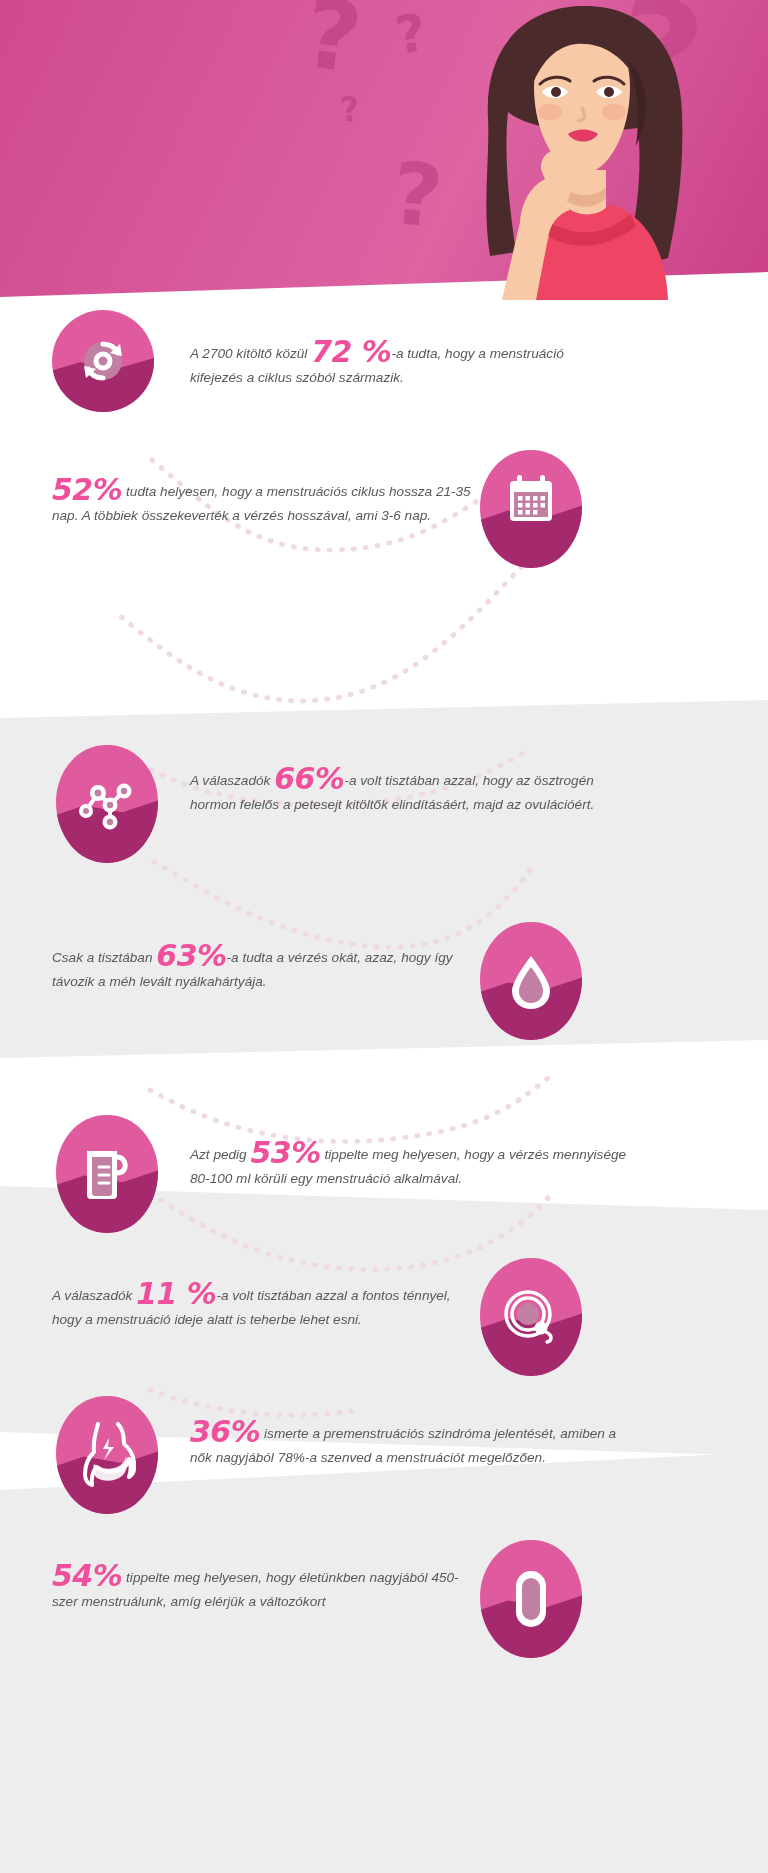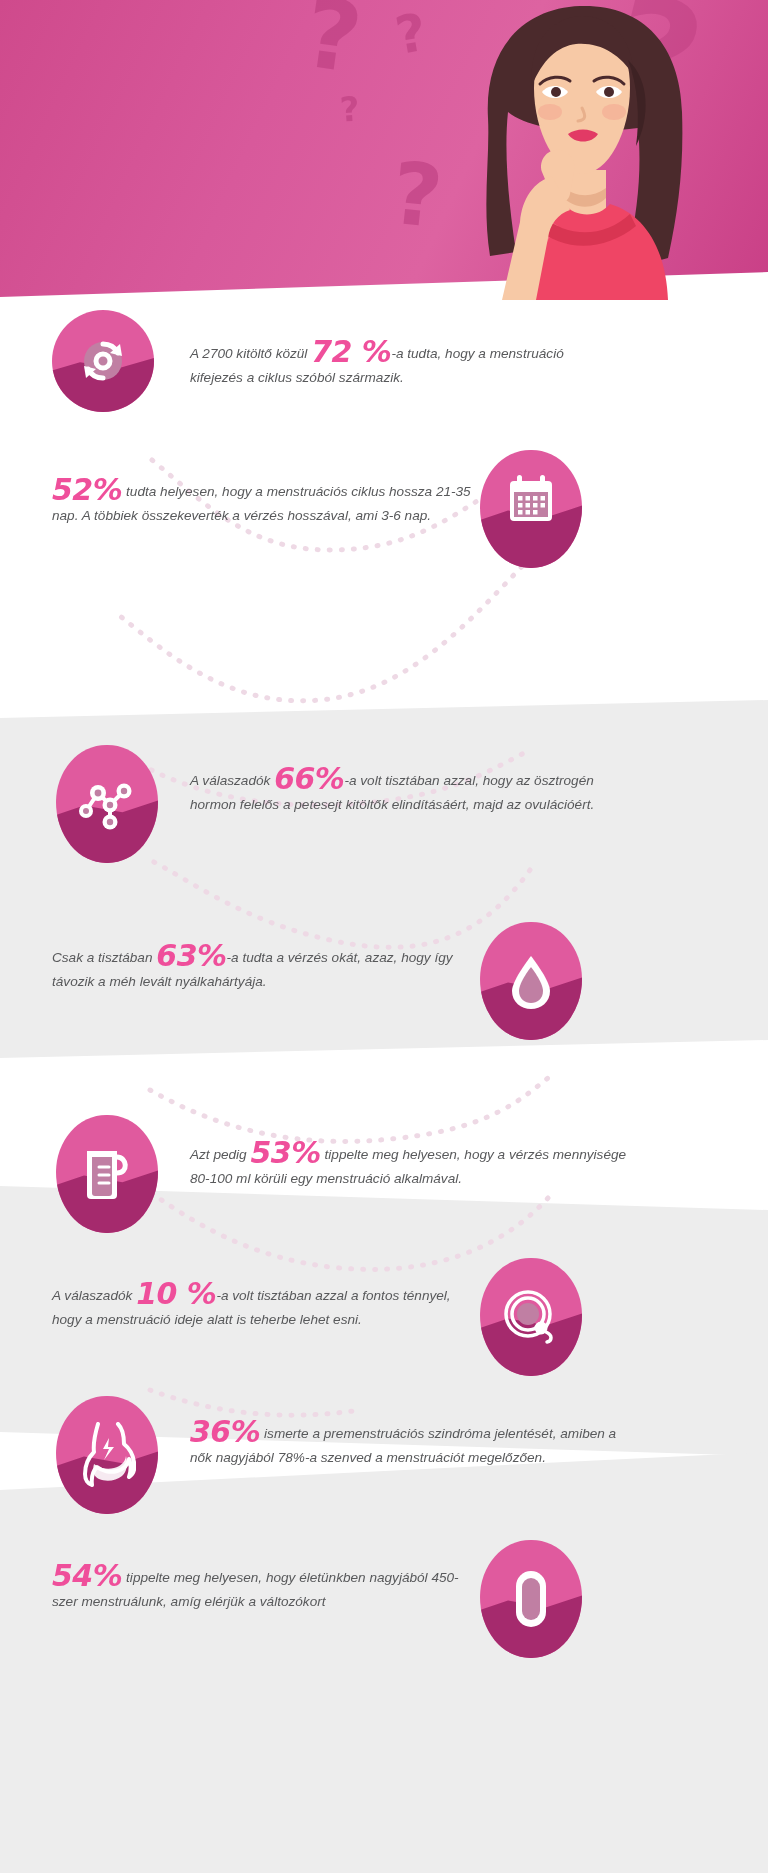--- a/index.html
+++ b/index.html
@@ -269,21 +269,21 @@
           <circle cx="27" cy="27" r="22" fill="none" stroke="#fff" stroke-width="3.5"></circle>
           <circle cx="27" cy="27" r="16" fill="none" stroke="#fff" stroke-width="3.5"></circle>
           <circle cx="27" cy="27" r="11" fill="#c07fa3"></circle>
           <circle cx="40" cy="41" r="6.5" fill="#fff"></circle>
           <path d="M45 45 c7 3 6 9 1 10" stroke="#fff" stroke-width="3.5" fill="none" stroke-linecap="round"></path>
         </svg>
       </div>
     </div>
     <div class="txt" style="left:52px;top:26px;width:425px">
       <p>
-        <span>A válaszadók </span><span class="pct">10 %</span><span>-a volt tisztában azzal a fontos ténnyel, hogy a menstruáció ideje alatt is teherbe lehet esni.</span>
+        <span>A válaszadók </span><span class="pct">11 %</span><span>-a volt tisztában azzal a fontos ténnyel, hogy a menstruáció ideje alatt is teherbe lehet esni.</span>
       </p>
     </div>
   </div>
 
   <div class="row" style="top:1396px">
     <div class="pin" style="left:56px;top:0">
       <div class="pin-lower"></div>
       <div class="pin-ico">
         <svg width="58" height="66" viewBox="0 0 58 66">
           <path d="M20 2 c-3 10 -5 20 -4 28 c-6 6 -9 14 -9 22 c0 6 3 10 7 11 c-1 -8 1 -14 5 -18 c5 4 13 6 20 4 c7 -2 11 -6 12 -12 c2 5 2 12 0 18 c5 -3 6 -9 5 -15 c-1 -8 -5 -14 -10 -18 c0 -8 -2 -16 -6 -20" fill="none" stroke="#fff" stroke-width="4" stroke-linejoin="round" stroke-linecap="round"></path>

